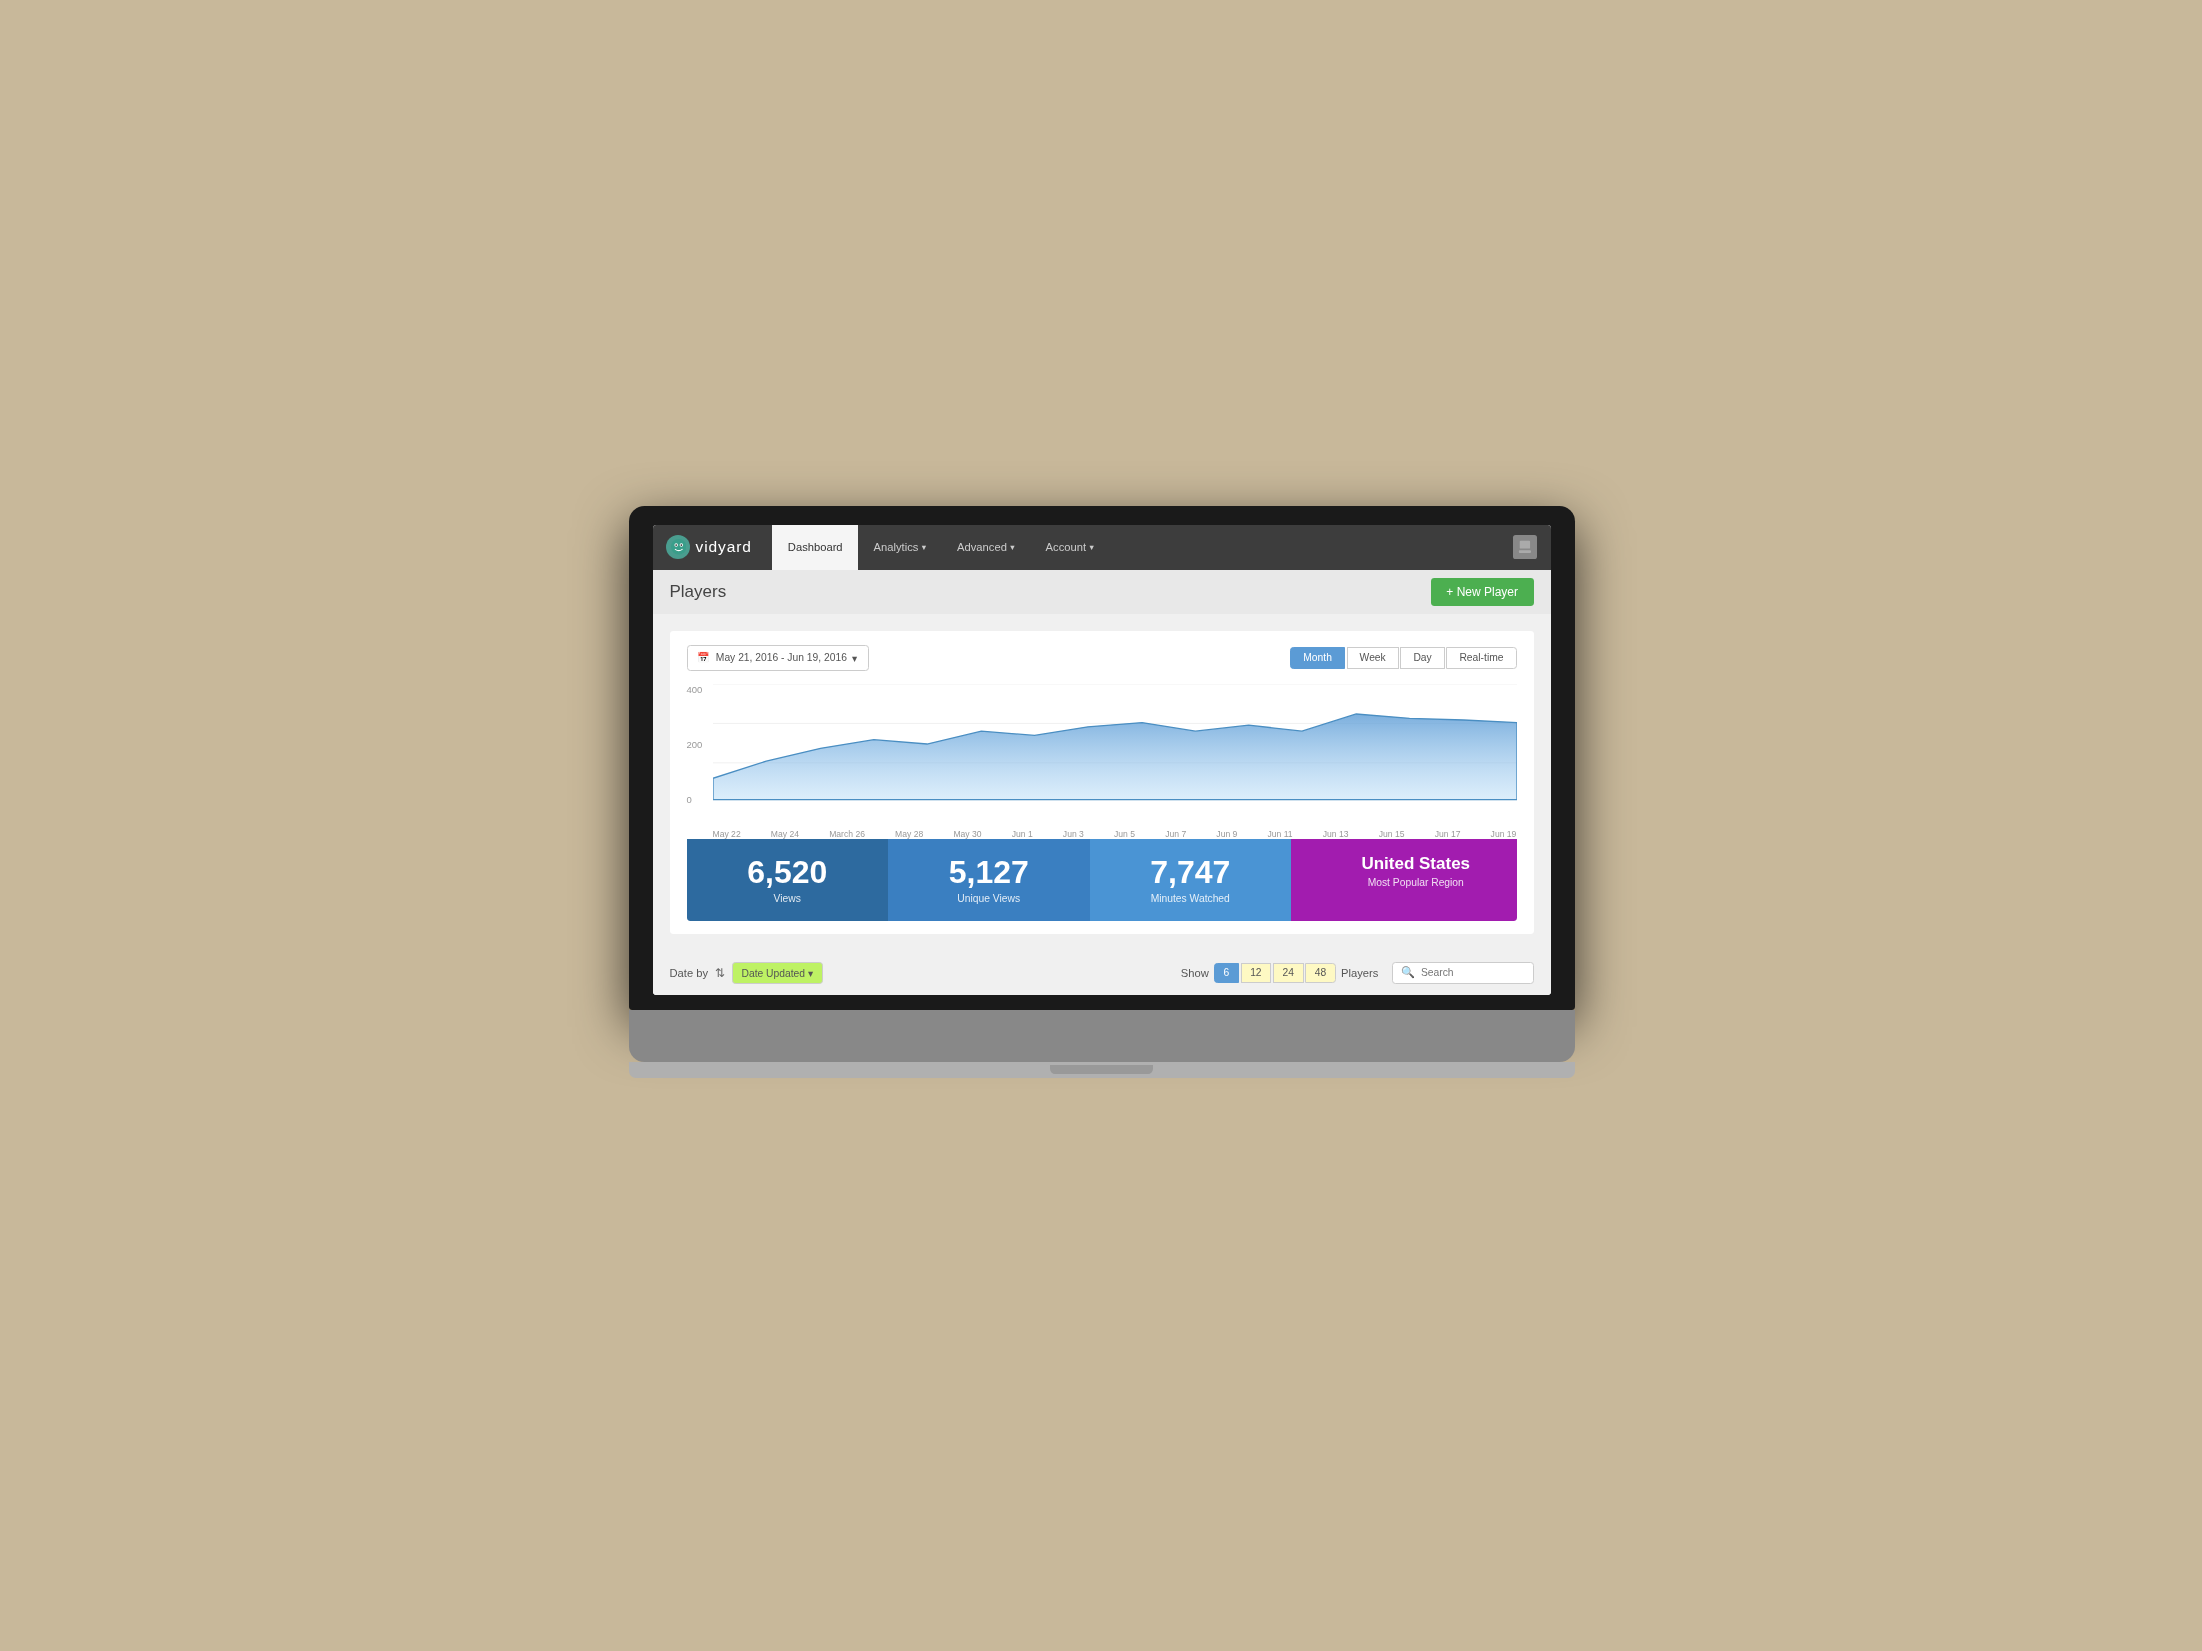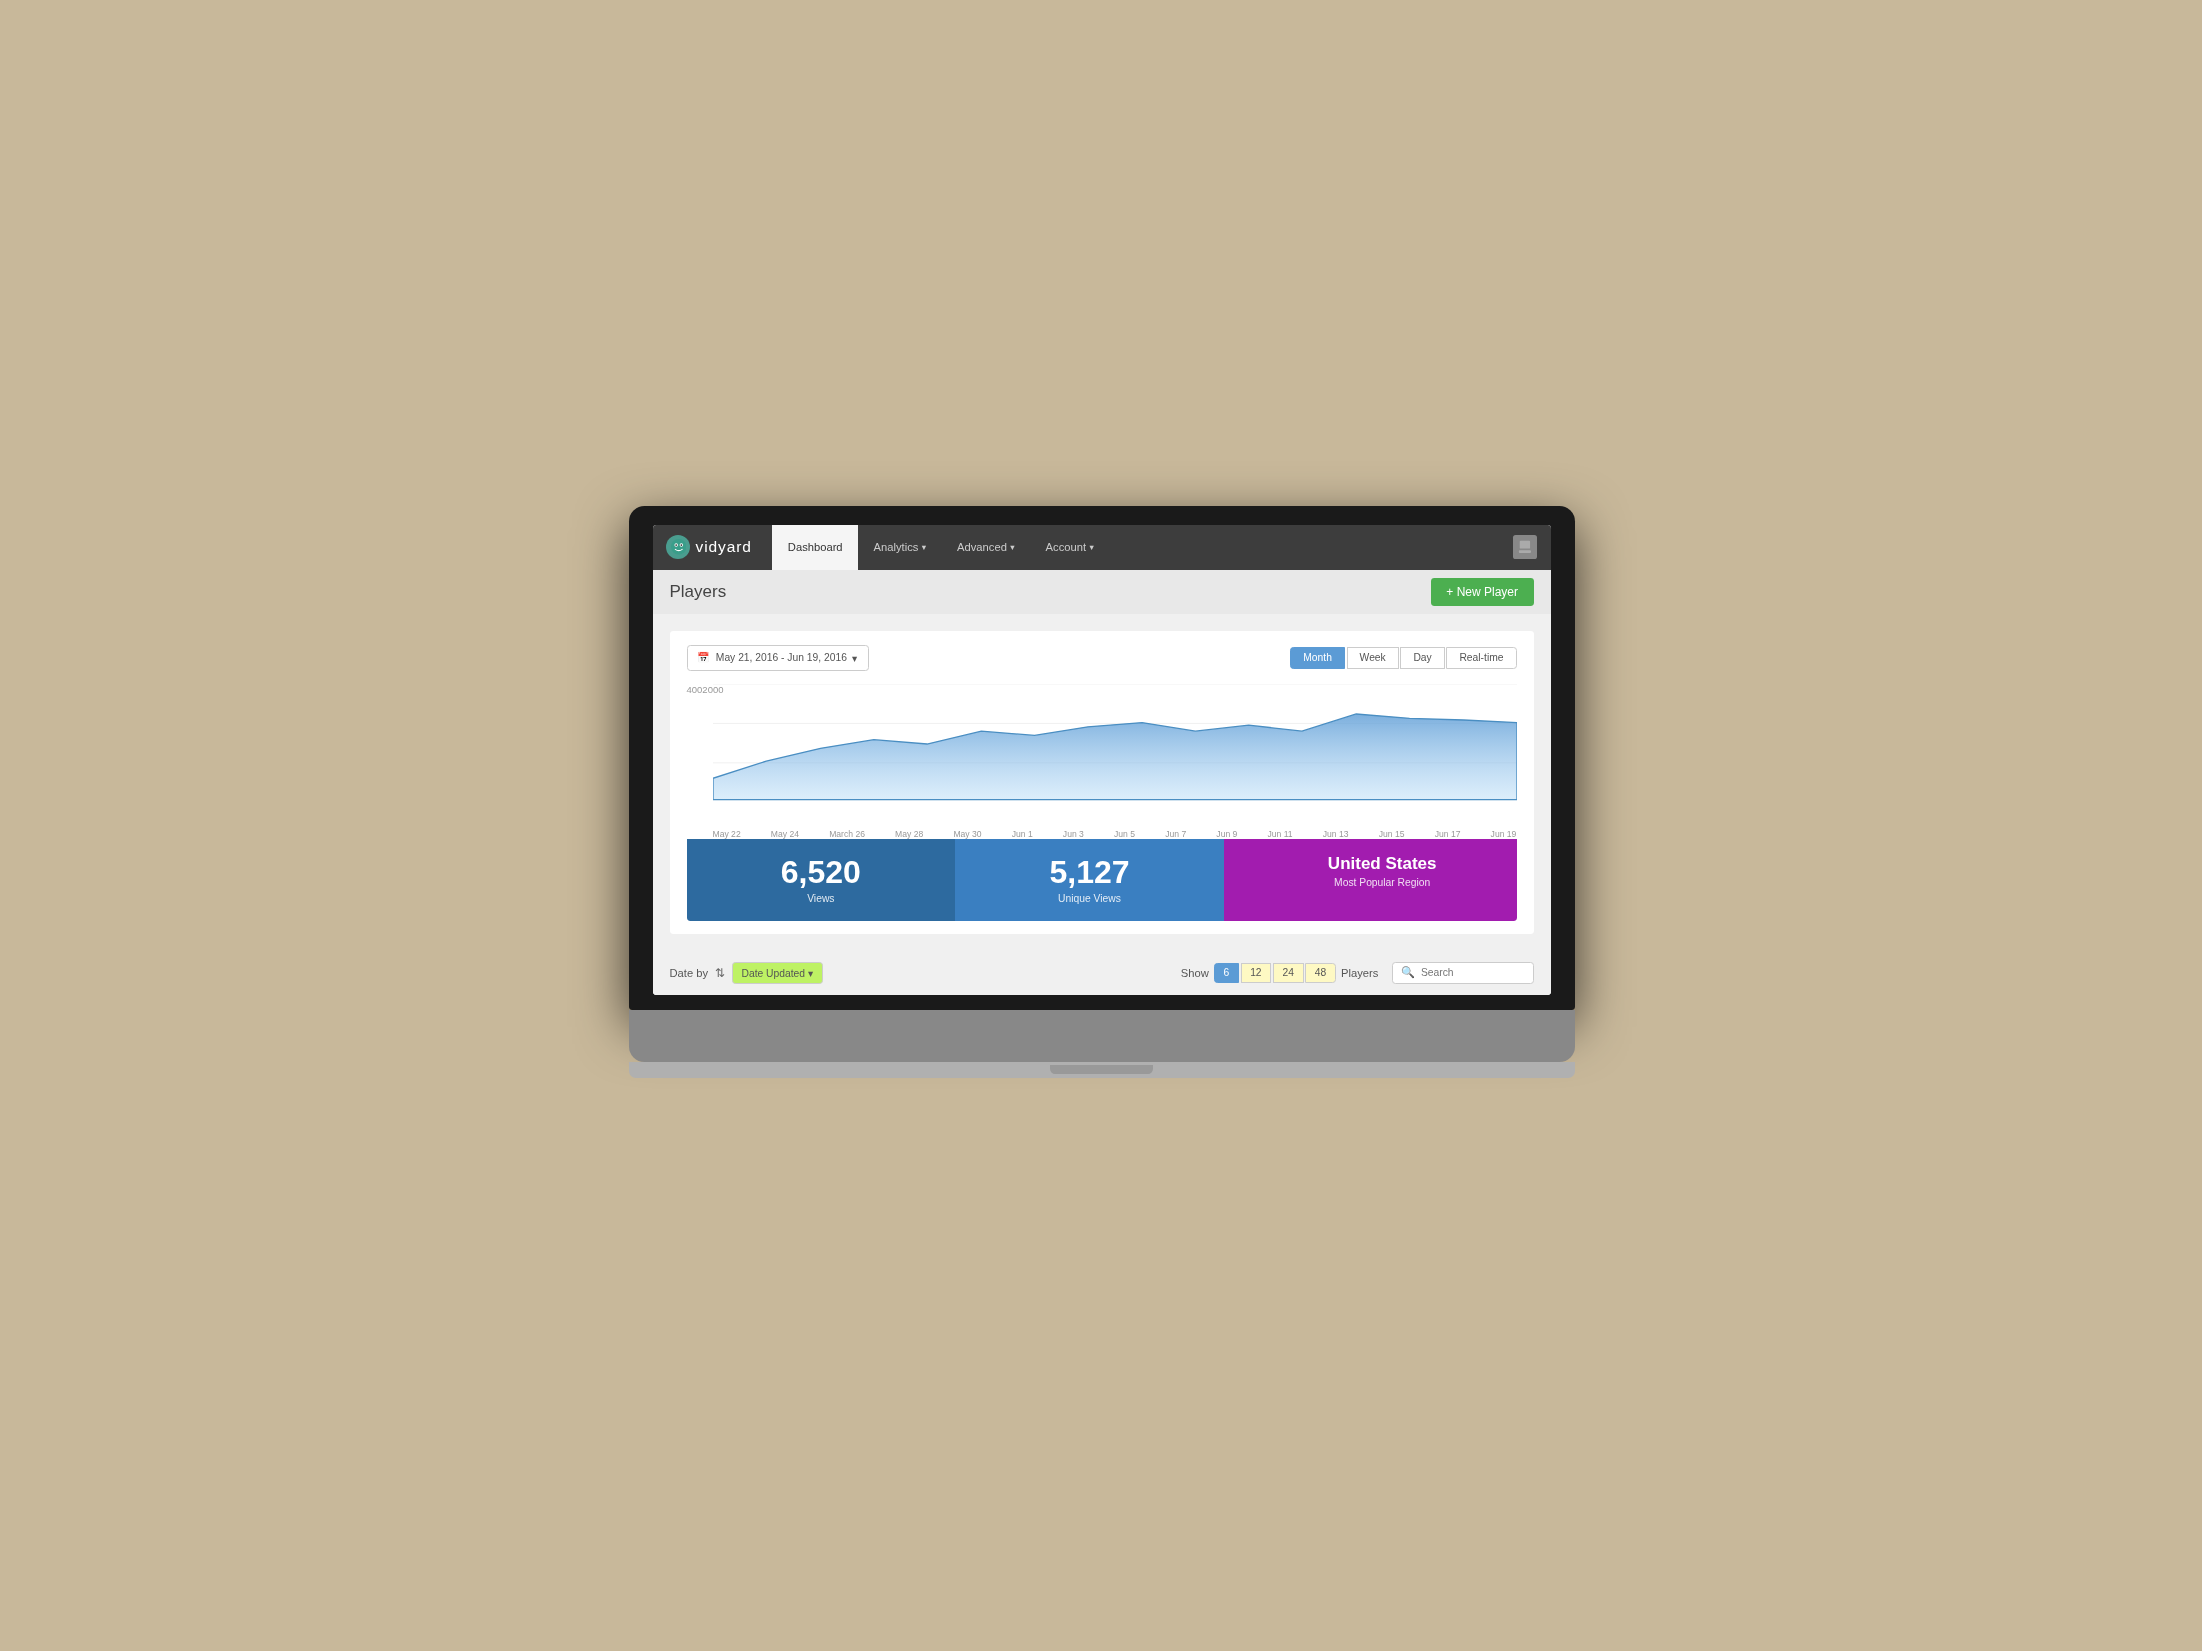--- a/index.html
+++ b/index.html
@@ -206,20 +206,21 @@
       height: 138px;
       margin-bottom: 6.9px;
     }
 
     .chart-y-labels {
       position: absolute;
       left: 0;
       top: 0;
       height: 100%;
       display: flex;
+      flex-direction: column;
       justify-content: space-between;
       padding: 0 5.2px 17px 0;
     }
 
     .y-label {
       font-size: 9.5px;
       color: #999;
     }
 
     .chart-svg-wrap {
@@ -513,20 +514,24 @@
 
           <div class="stats-row">
             <div class="stat-card dark-blue">
               <span class="stat-number">6,520</span>
               <span class="stat-label">Views</span>
             </div>
             <div class="stat-card mid-blue">
               <span class="stat-number">5,127</span>
               <span class="stat-label">Unique Views</span>
             </div>
+            <div class="stat-card light-blue">
+              <span class="stat-number">7,747</span>
+              <span class="stat-label">Minutes Watched</span>
+            </div>
             <div class="stat-card info-blue">
               <span class="stat-number" style="font-size:17px;">United States</span>
               <span class="stat-label">Most Popular Region</span>
             </div>
           </div>
 
         </div>
       </div>
 
       <div class="bottom-controls">

